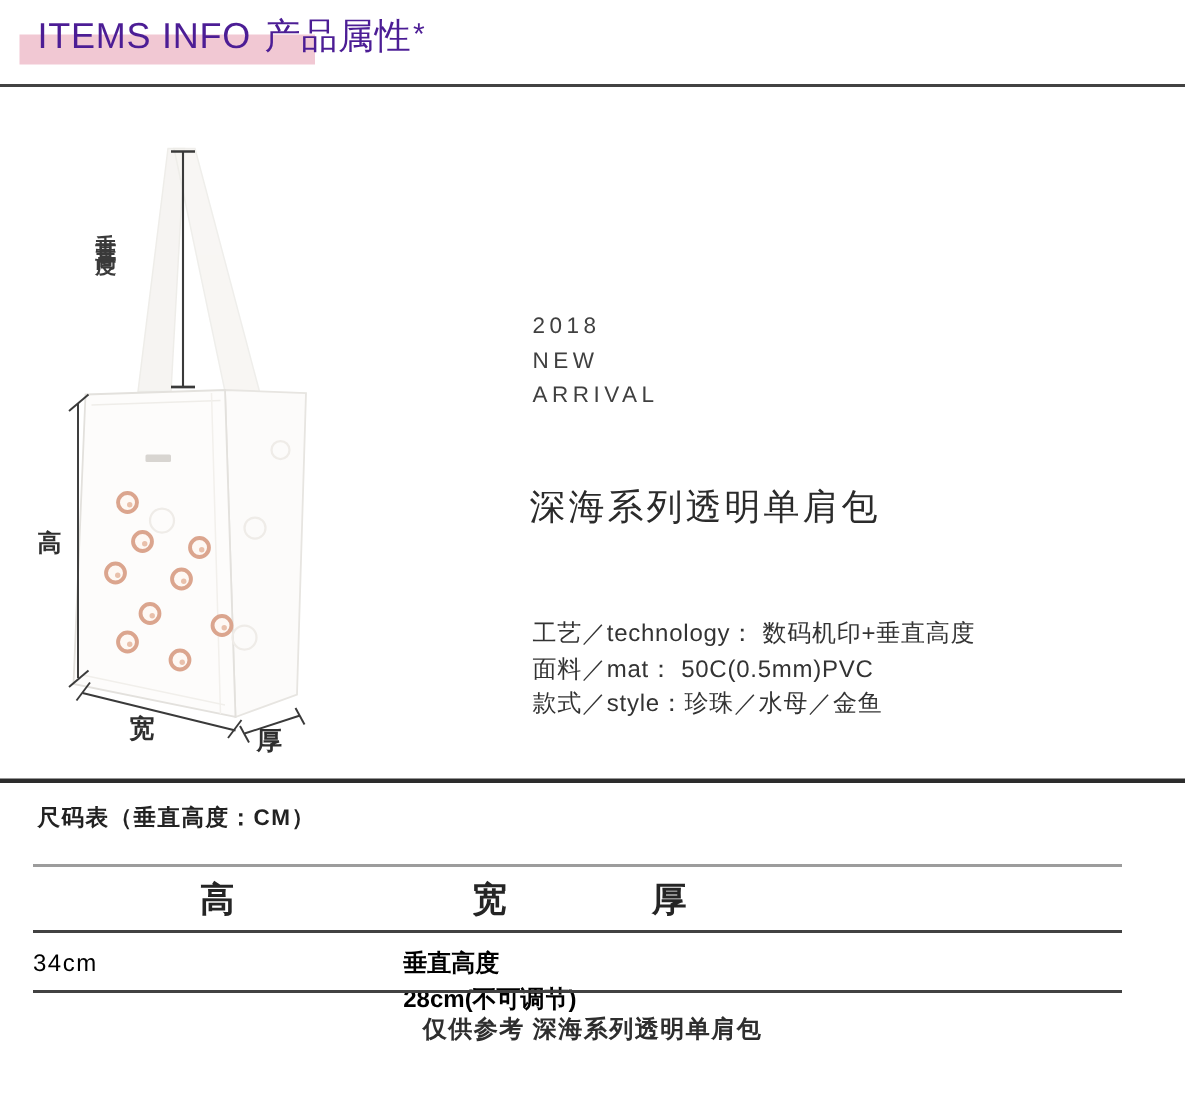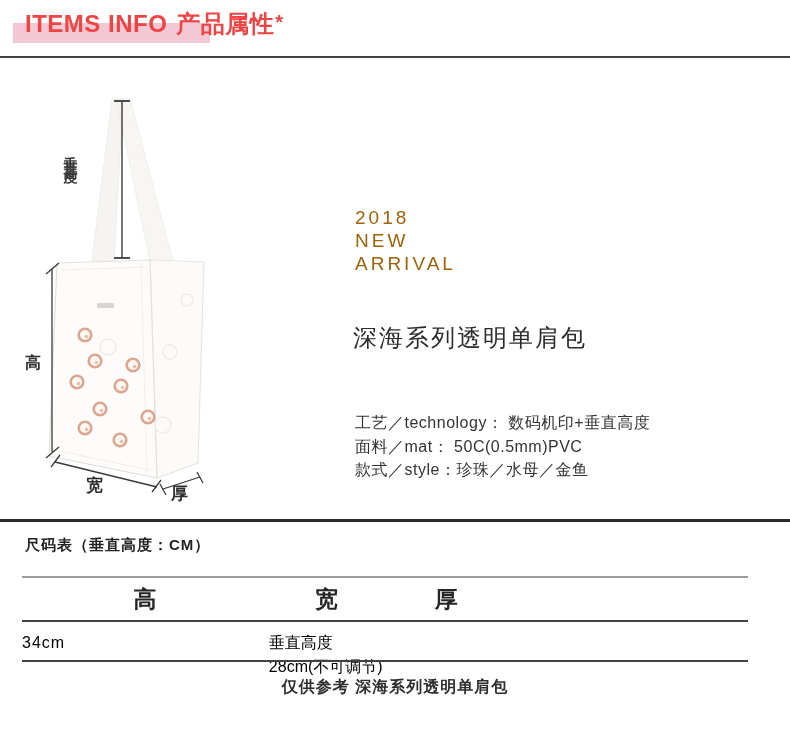--- a/index.html
+++ b/index.html
@@ -3,56 +3,56 @@
 <meta charset="utf-8">
 <style>
   html,body{margin:0;padding:0;background:#ffffff;}
   .page{
     position:relative;width:790px;height:737px;background:#ffffff;overflow:hidden;
     font-family:"Liberation Sans",sans-serif;color:#2e2e2e;
   }
   
   .accent-bar{position:absolute;left:13px;top:23px;width:197px;height:20px;background:#f1c8d3;z-index:1;}
   .page-title{position:absolute;left:25px;top:8px;margin:0;z-index:2;
-    font-size:24px;font-weight:700;letter-spacing:.5px;color:#ef4444;white-space:nowrap;}
+    font-size:24px;font-weight:400;letter-spacing:.5px;color:#4c1d95;white-space:nowrap;}
   .page-title .zh{margin-left:9px;}
   .page-title .star{font-size:20px;vertical-align:3px;margin-left:1px;}
   .rule{position:absolute;background:#424242;}
   .rule-top{left:0;top:56px;width:790px;height:2px;}
   .rule-thick{left:0;top:519px;width:790px;height:3px;background:#2c2c2c;}
   .rule-gray{left:22px;top:576px;width:726px;height:2px;background:#9c9c9c;}
   .rule-h{left:22px;top:620px;width:726px;height:2px;}
   .rule-v{left:22px;top:660px;width:726px;height:2px;}
 
   
   .bag-figure{position:absolute;left:20px;top:85px;width:310px;height:430px;margin:0;}
   .bag-figure svg{position:absolute;left:0;top:0;}
   .vlabel{position:absolute;left:42px;top:60px;writing-mode:vertical-rl;text-orientation:upright;
     font-size:14px;font-weight:600;letter-spacing:4px;color:#3a3a3a;}
   .dim{position:absolute;font-weight:700;color:#2f2f2f;line-height:1;}
   .dim-height{left:5px;top:270px;font-size:16px;}
   .dim-width{left:66px;top:392px;font-size:17px;}
   .dim-thickness{left:151px;top:400px;font-size:17px;}
 
   
-  .arrival{position:absolute;left:355px;top:206px;font-size:19px;line-height:23px;
-    letter-spacing:3px;color:#a16207;font-weight:500;}
+  .arrival{position:absolute;left:355px;top:206px;font-size:15px;line-height:23px;
+    letter-spacing:3px;color:#404040;font-weight:500;}
   .product-title{position:absolute;left:353px;top:322px;margin:0;font-size:24px;font-weight:500;
     letter-spacing:2px;color:#2b2b2b;white-space:nowrap;}
   .specs{position:absolute;left:355px;top:411px;font-size:16px;line-height:23.5px;
     color:#333;letter-spacing:.5px;}
 
   
   .size-caption{position:absolute;left:25px;top:536px;font-size:15px;font-weight:700;letter-spacing:1px;color:#222;}
   .trow{position:absolute;left:22px;width:726px;display:grid;grid-template-columns:34% 16% 17% 33%;}
   .thead-row{top:584px;}
   .thead-row .cell{text-align:center;font-size:23px;font-weight:700;line-height:30px;color:#252525;letter-spacing:1px;}
   .tval-row{top:631px;}
   .tval-row .cell{text-align:left;font-size:16px;line-height:24px;color:#000000;letter-spacing:1px;}
-  .tval-row .cell.shoulder{font-weight:400;letter-spacing:0;}
+  .tval-row .cell.shoulder{font-weight:700;letter-spacing:0;}
 
   
   .notes{position:absolute;left:0;top:676px;width:790px;text-align:center;
     font-size:16px;line-height:22px;font-weight:600;color:#2e2e2e;letter-spacing:1px;}
 </style>
 </head>
 <body>
 
 <div class="page">
 

